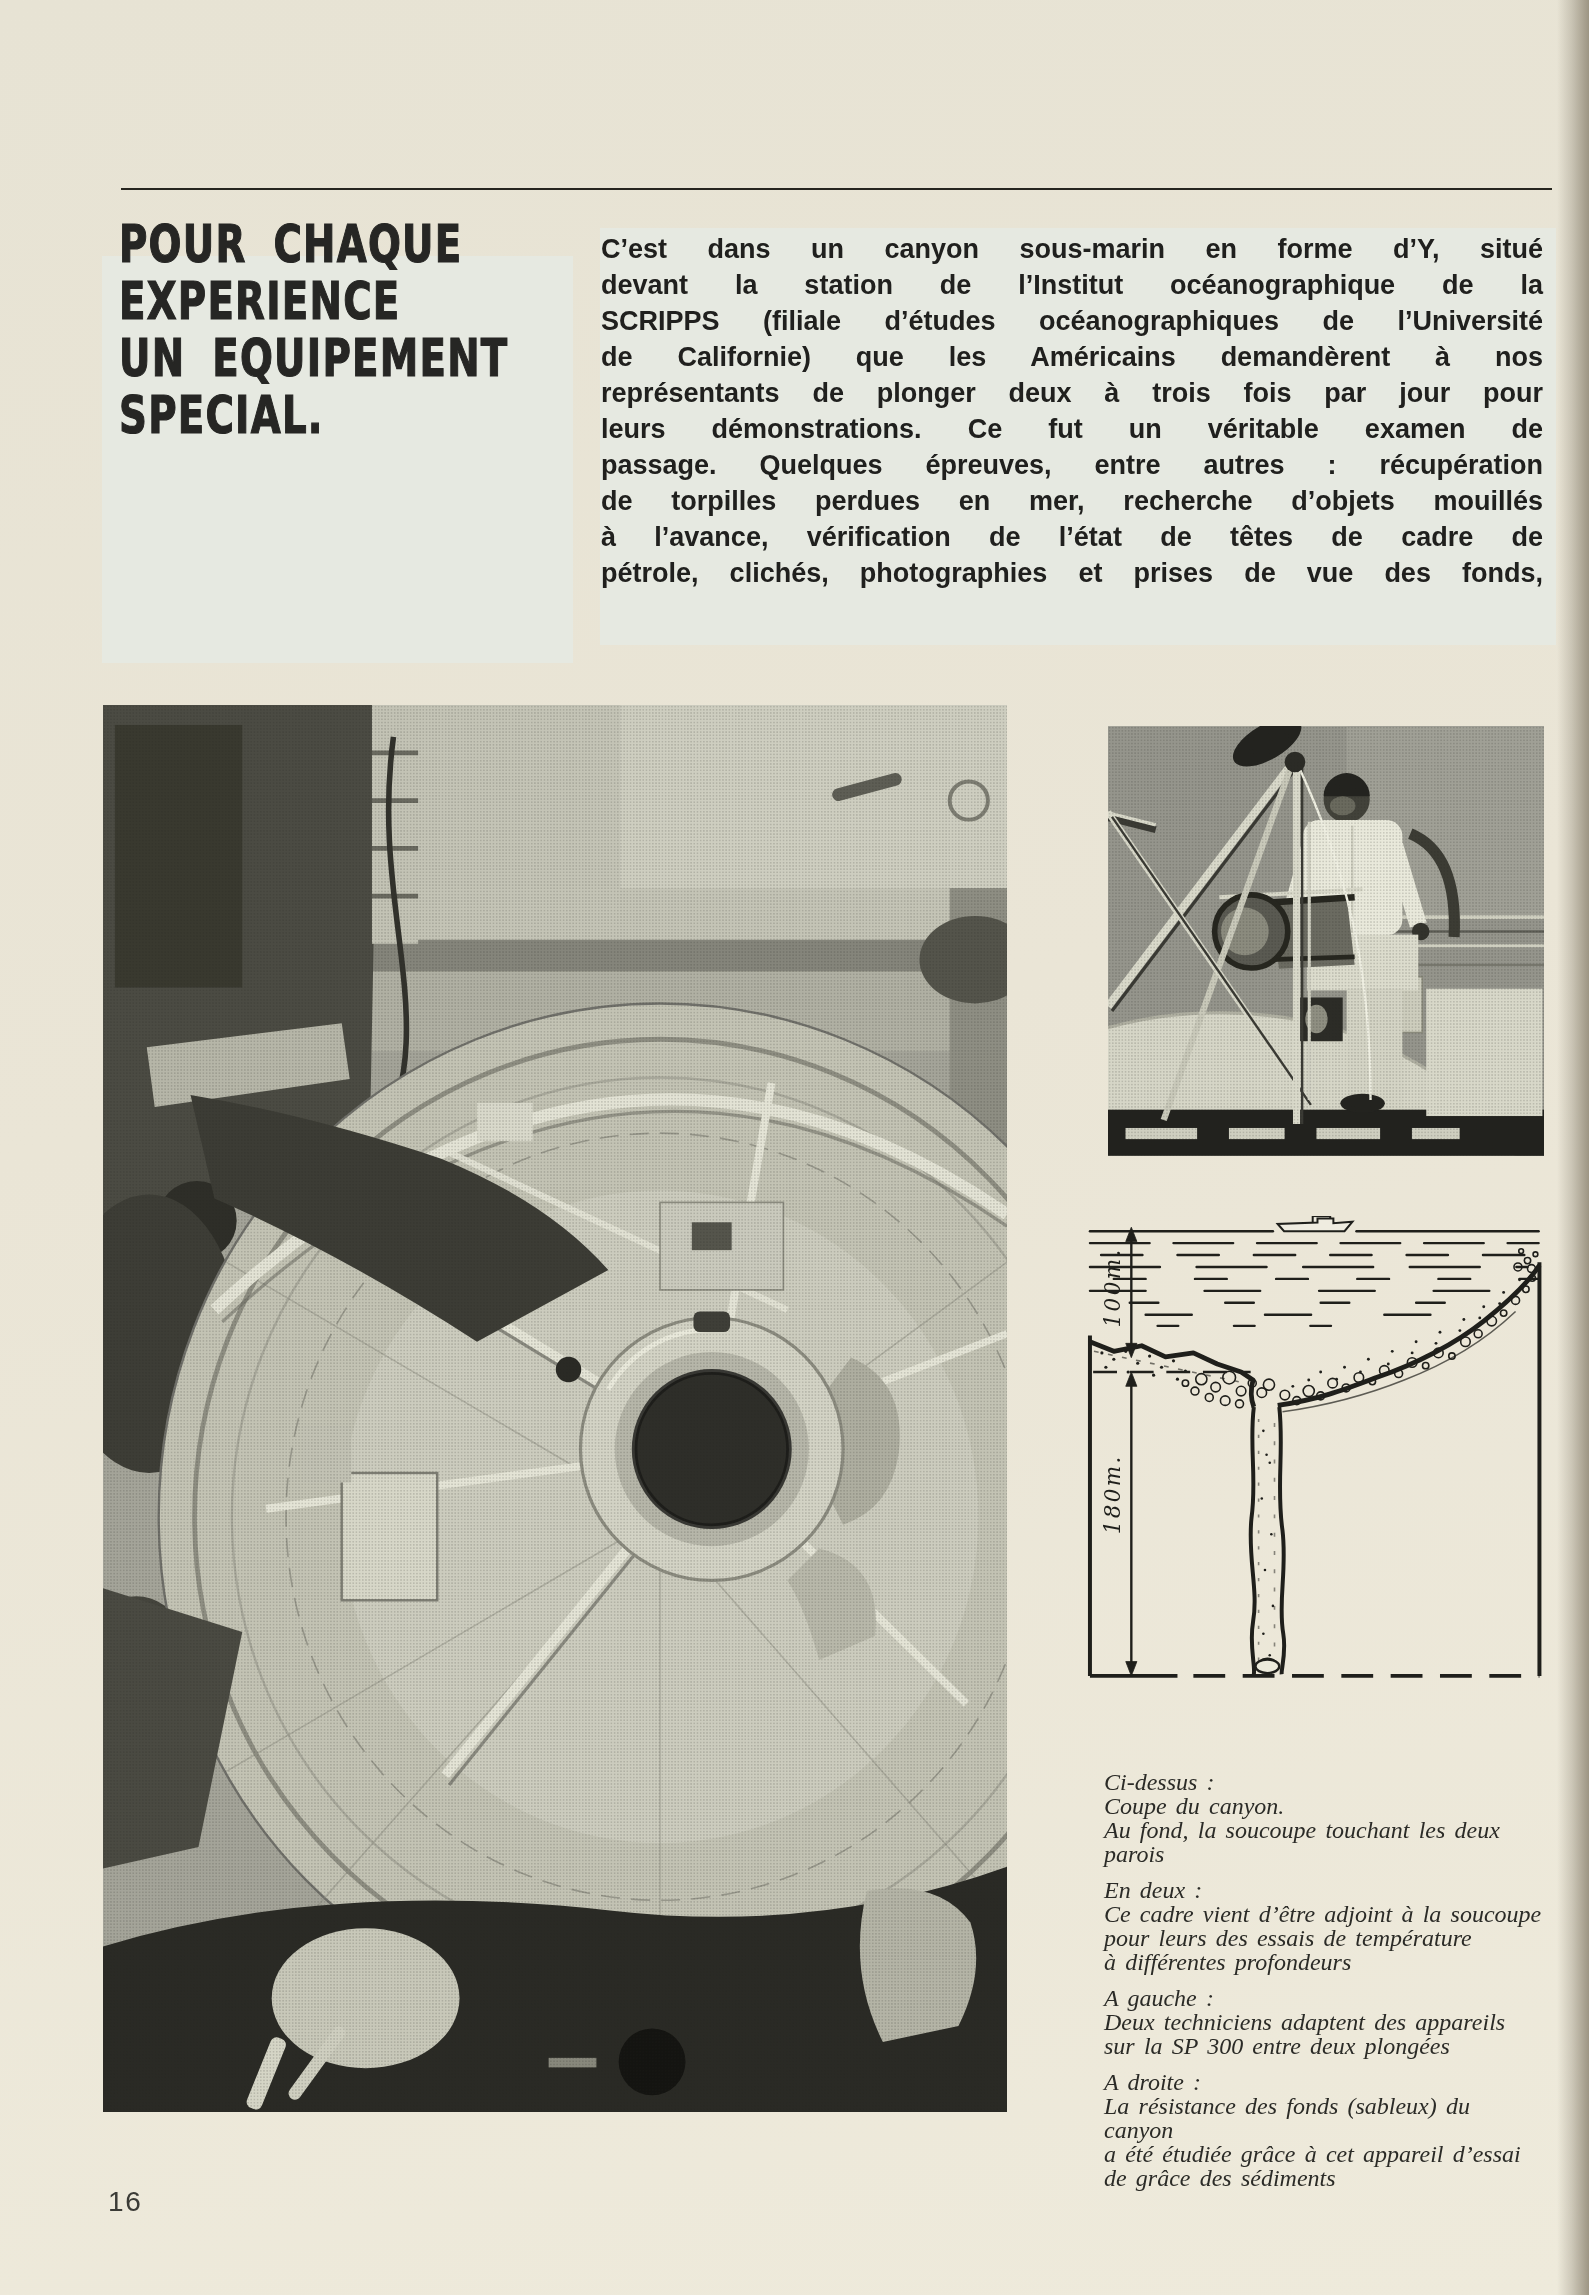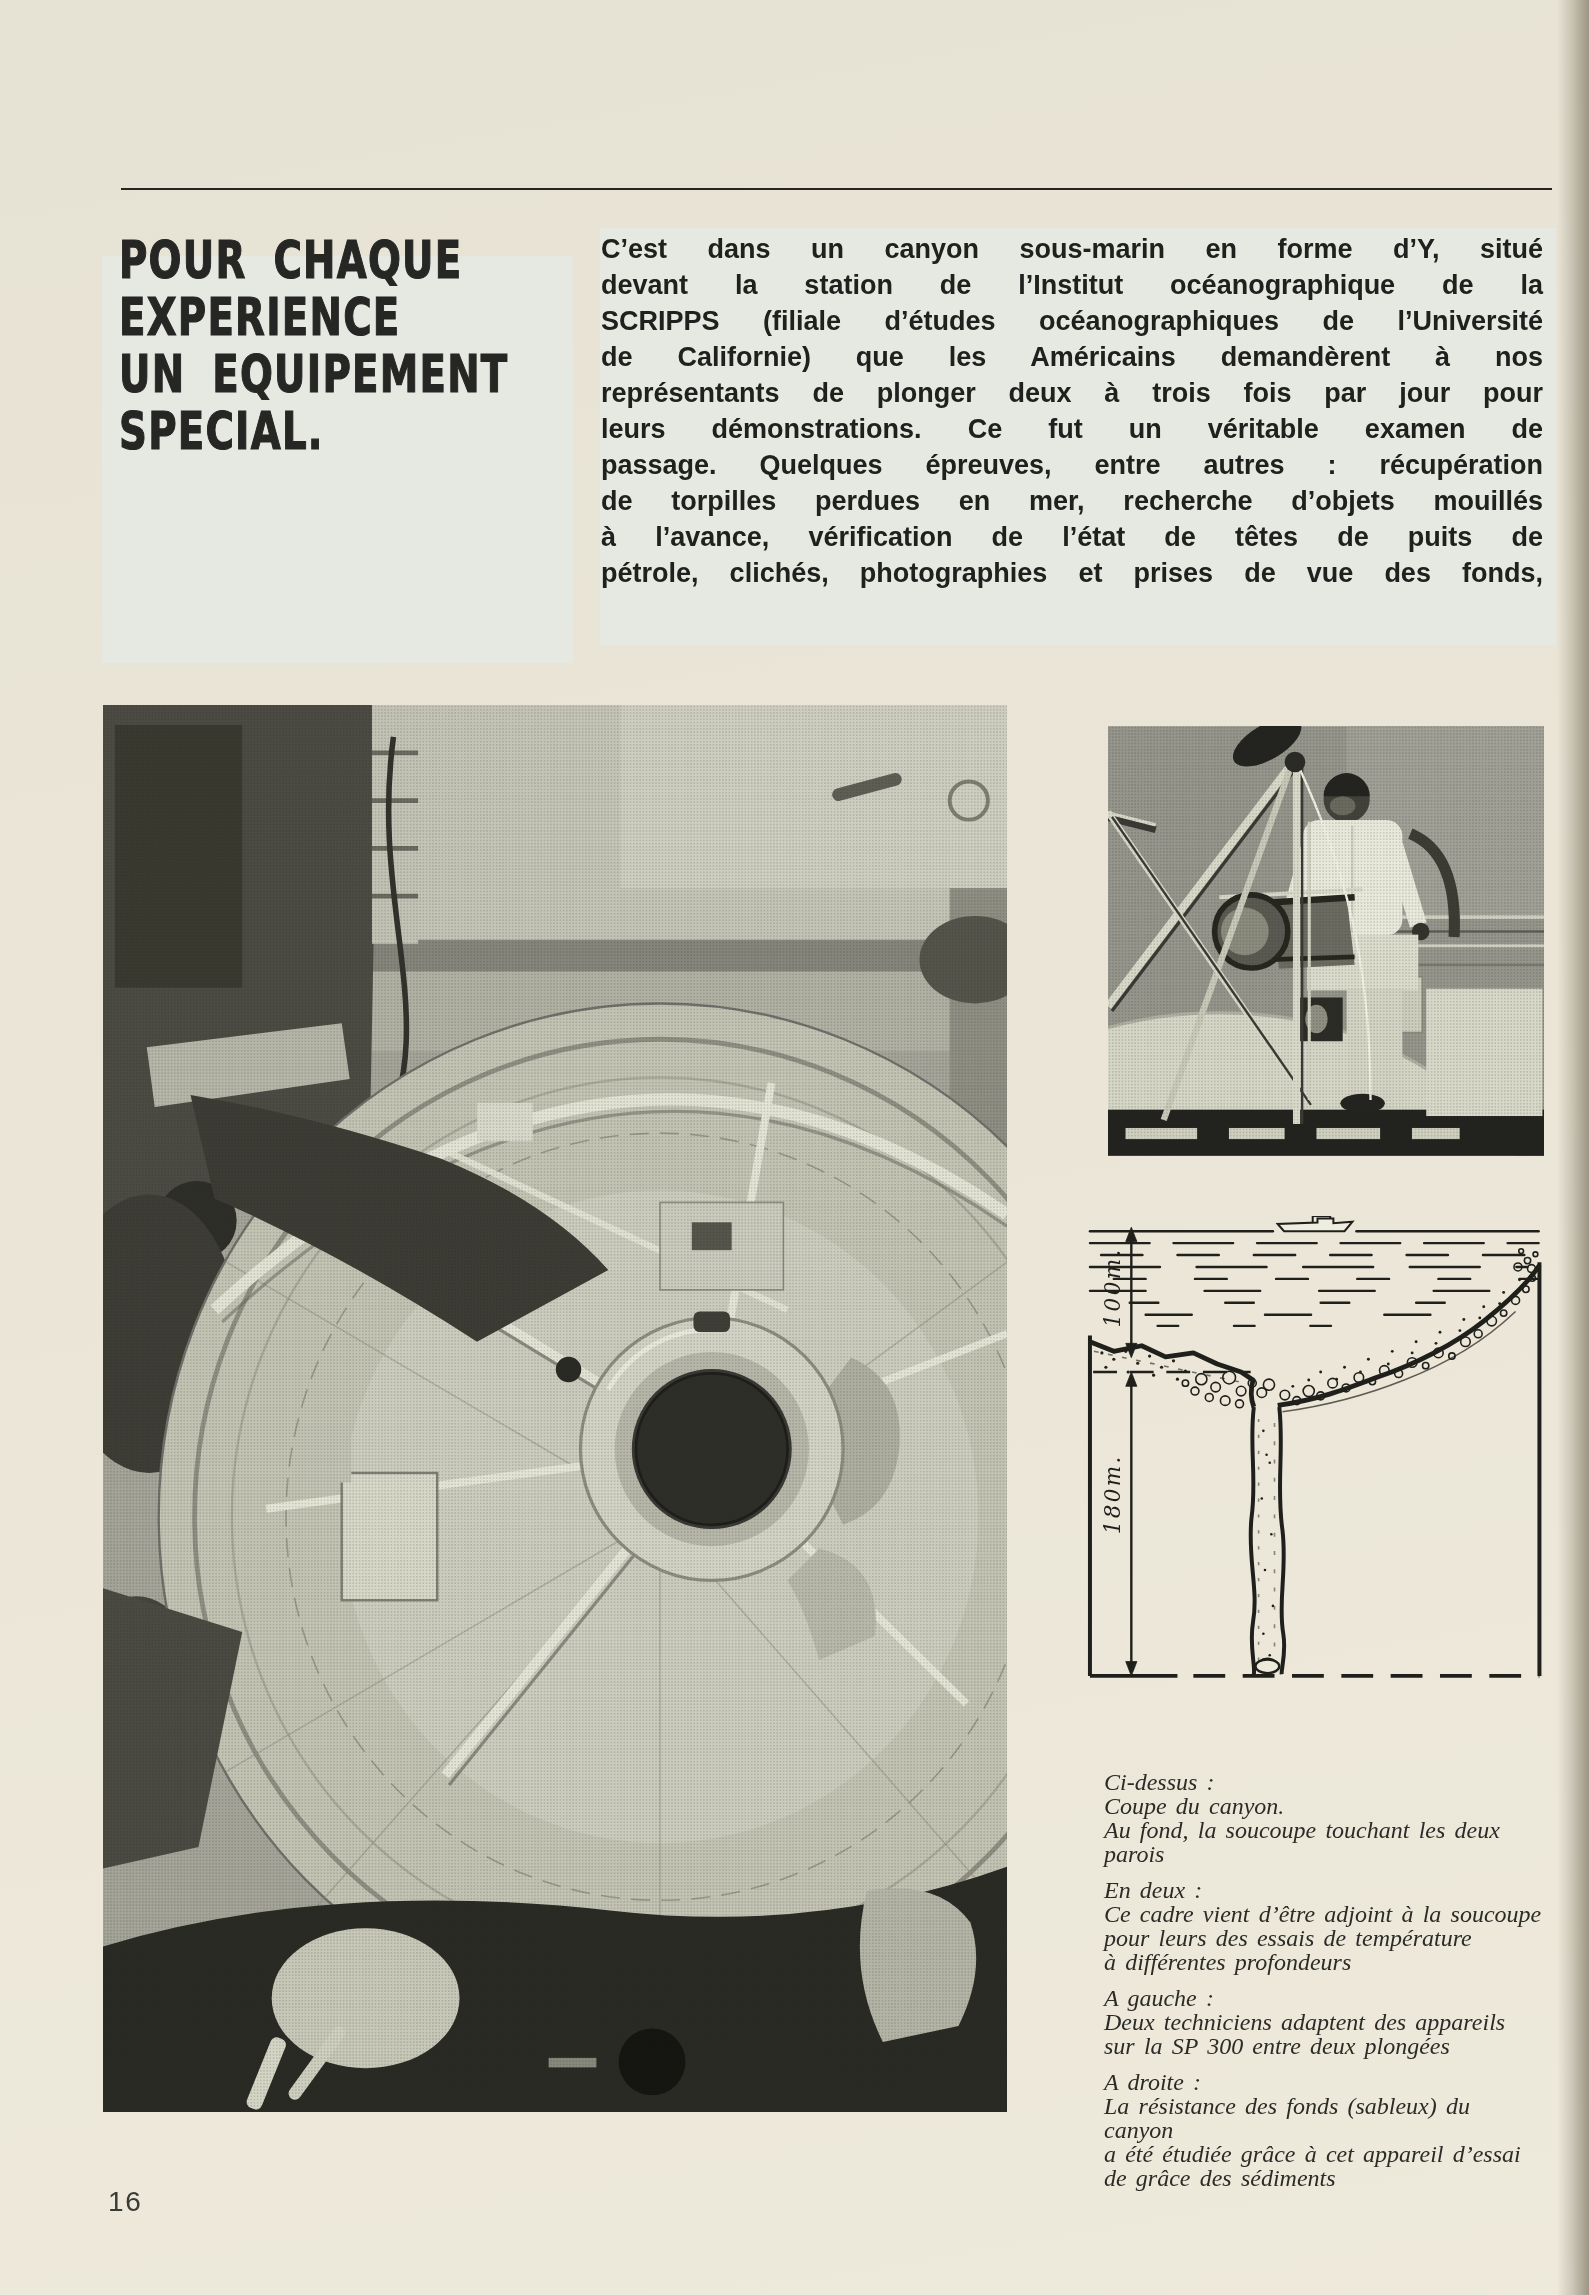--- a/index.html
+++ b/index.html
@@ -9,21 +9,21 @@
     font-family:"Liberation Sans", sans-serif; color:#232321;
   }
   .page-edge{
     position:absolute; top:0; right:0; width:33px; height:2295px;
     background:linear-gradient(to right, rgba(120,112,95,0) 0%, rgba(120,112,95,.28) 45%, #9a9280 100%);
   }
   .top-rule{position:absolute; left:121px; top:188px; width:1431px; height:2.4px; background:#26251f;}
   .text-panel-a{position:absolute; left:102px; top:256px; width:471px; height:407px; background:#e6e9e1;}
   .text-panel-b{position:absolute; left:600px; top:228px; width:956px; height:417px; background:#e6e9e1;}
 
-  .headline{position:absolute; left:119px; top:232px; width:477px;}
+  .headline{position:absolute; left:119px; top:216px; width:477px;}
   .headline-line{
     font-family:"DejaVu Sans", sans-serif; font-weight:bold; font-size:51px; line-height:57px;
     color:#262624; letter-spacing:1.6px; word-spacing:16px; white-space:nowrap;
     transform:scaleX(.76); transform-origin:0 50%; -webkit-text-stroke:1.2px #262624;
   }
 
   .article{position:absolute; left:601px; top:231px; width:942px;}
   .article-line{
     font-weight:bold; font-size:27px; line-height:36px; color:#20201e;
     text-align:justify; text-align-last:justify; white-space:normal;
@@ -67,21 +67,21 @@
 
   <section class="article">
     <div class="article-line">C’est dans un canyon sous-marin en forme d’Y, situé</div>
     <div class="article-line">devant la station de l’Institut océanographique de la</div>
     <div class="article-line">SCRIPPS (filiale d’études océanographiques de l’Université</div>
     <div class="article-line">de Californie) que les Américains demandèrent à nos</div>
     <div class="article-line">représentants de plonger deux à trois fois par jour pour</div>
     <div class="article-line">leurs démonstrations. Ce fut un véritable examen de</div>
     <div class="article-line">passage. Quelques épreuves, entre autres : récupération</div>
     <div class="article-line">de torpilles perdues en mer, recherche d’objets mouillés</div>
-    <div class="article-line">à l’avance, vérification de l’état de têtes de puits de</div>
+    <div class="article-line">à l’avance, vérification de l’état de têtes de cadre de</div>
     <div class="article-line">pétrole, clichés, photographies et prises de vue des fonds,</div>
   </section>
 
   <figure class="photo photo-main" style="margin:0">
     <svg width="904" height="1407" viewBox="0 0 1136 1768">
       <rect width="1136" height="1768" fill="#a4a499"></rect>
       <rect x="335" y="0" width="801" height="300" fill="#c4c4b6"></rect>
       <rect x="650" y="0" width="486" height="230" fill="#cecec0"></rect>
       <rect x="335" y="295" width="801" height="40" fill="#85857b"></rect>
       <rect x="335" y="335" width="801" height="100" fill="#b0b0a3"></rect>

